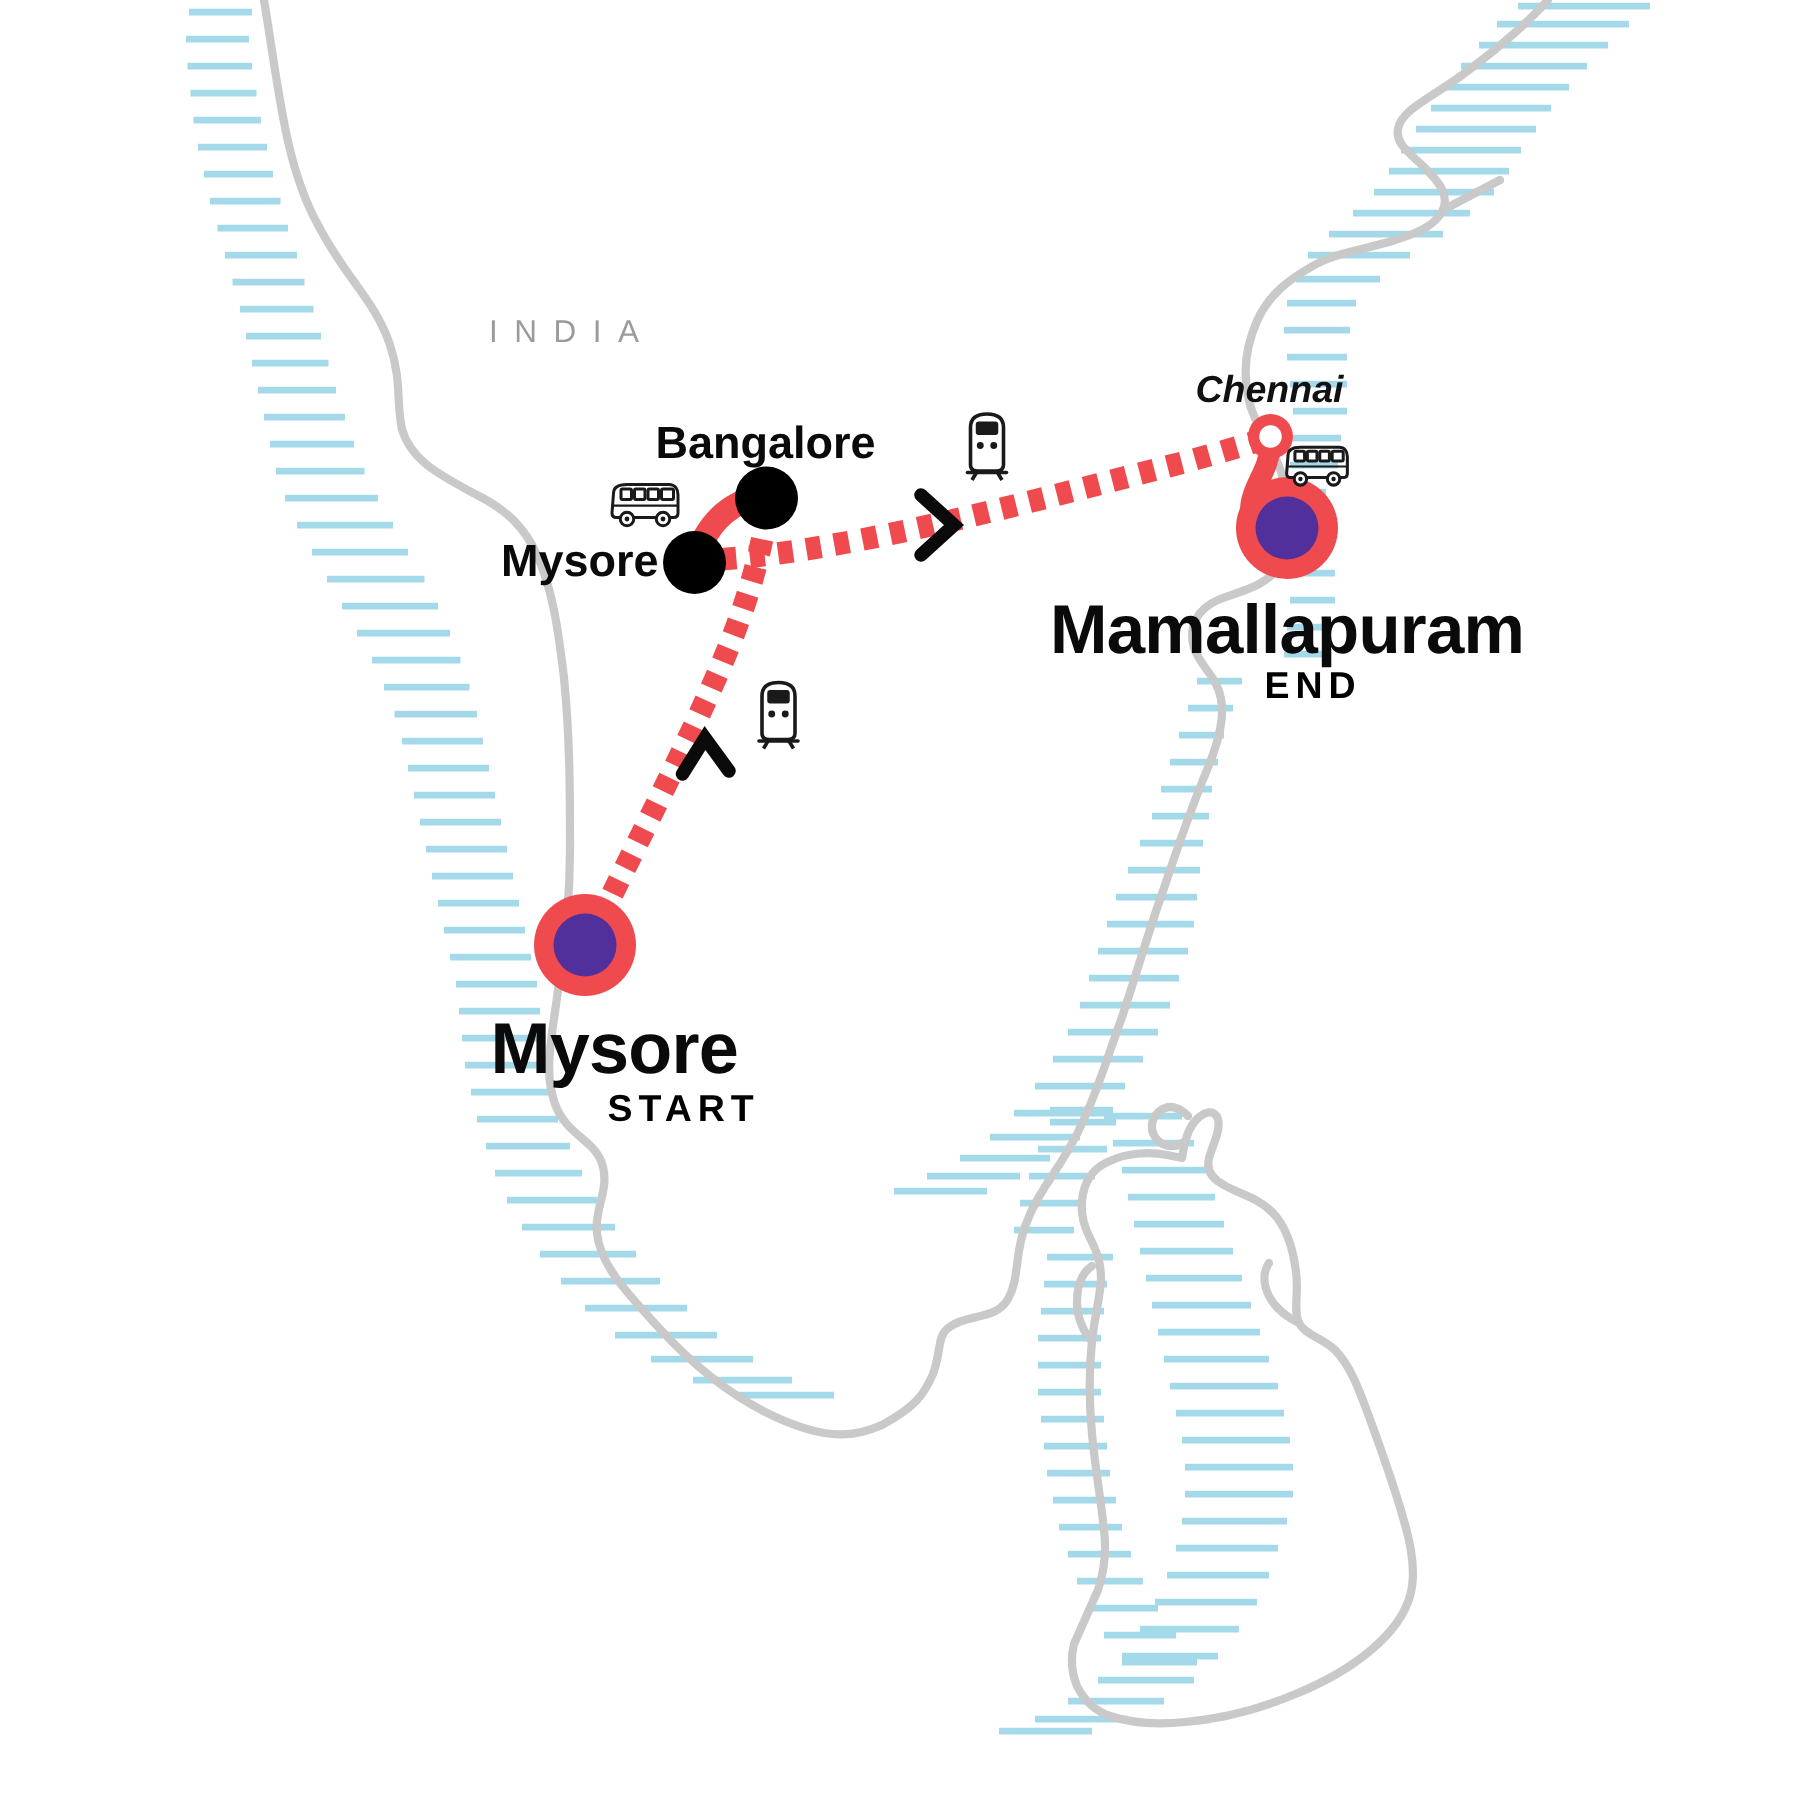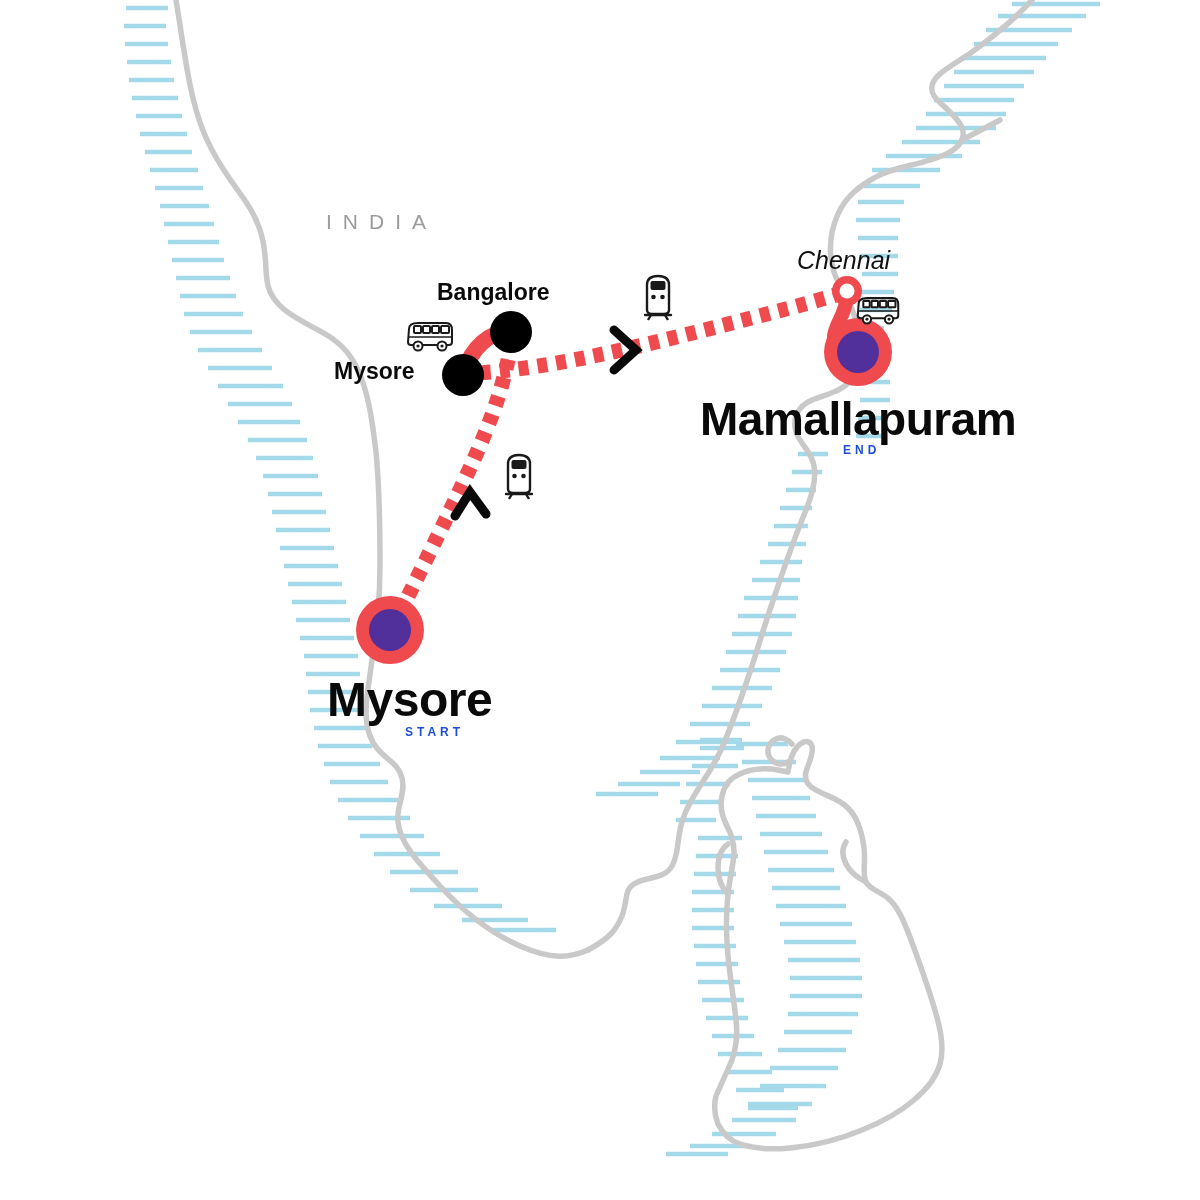--- a/index.html
+++ b/index.html
@@ -29,34 +29,35 @@
     color:#0a0a0a;
     letter-spacing:-0.5px;
   }
   .city-xl{
     font-size:46px;
     font-weight:bold;
     color:#0a0a0a;
     letter-spacing:-0.5px;
   }
   .city-mid{
-    font-size:23px;
+    font-size:30px;
     font-weight:bold;
     color:#0a0a0a;
   }
   .city-italic{
     font-size:25px;
     font-style:italic;
     color:#111111;
+    font-weight:bold;
   }
   .endpoint-tag{
-    font-size:12px;
+    font-size:25px;
     font-weight:bold;
     letter-spacing:4px;
-    color:#1d4ed8;
+    color:#000000;
   }
 </style>
 </head>
 <body>
 
 <div id="map-root">
 
   <svg id="map-svg" viewBox="0 0 1200 1200">
     <defs>
 

